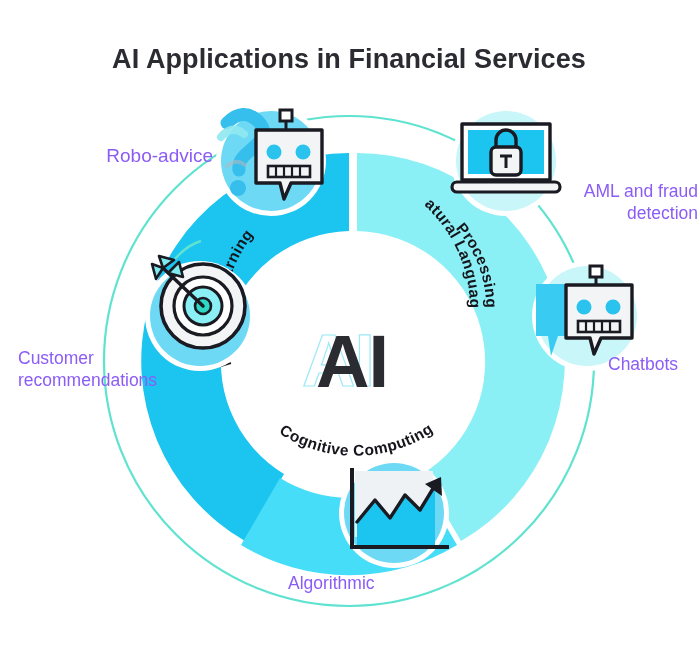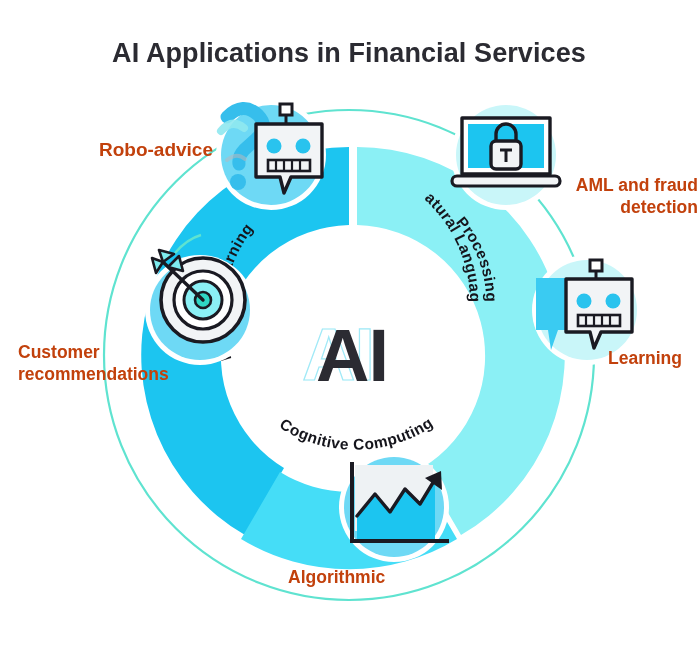--- a/index.html
+++ b/index.html
@@ -12,43 +12,43 @@
     height: 659px;
     position: relative;
     overflow: hidden;
     font-family: "Liberation Sans", sans-serif;
     -webkit-font-smoothing: antialiased;
   }
 
   #infographic {
     position: absolute;
     left: 0;
-    top: 0;
+    top: 6px;
     width: 698px;
     height: 542px;
   }
 
   .title {
     position: absolute;
     left: 0;
     top: 38px;
     width: 698px;
     text-align: center;
     font-size: 27px;
     font-weight: bold;
     color: #2b2b32;
     letter-spacing: 0.1px;
   }
 
   
   .label {
     position: absolute;
-    color: #c2410c;
+    color: #8b5cf6;
     font-size: 17.5px;
-    font-weight: bold;
+    font-weight: normal;
     line-height: 1.28;
   }
   .label.lbl-robo      { left: 38px;  top: 138px; width: 175px; text-align: right; font-size: 19px; }
   .label.lbl-aml       { left: 556px; top: 174px; width: 142px; text-align: right; }
   .label.lbl-customer  { left: 18px;  top: 341px; width: 160px; text-align: left; }
   .label.lbl-chatbots  { left: 608px; top: 347px; width: 90px;  text-align: left; }
   .label.lbl-algo      { left: 288px; top: 566px; width: 230px; }
 
   .wheel-svg {
     position: absolute;
@@ -243,21 +243,21 @@
     </g>
   </svg>
 
   <div class="label lbl-robo">Robo-advice</div>
 
   <div class="label lbl-aml">
     <div>AML and fraud</div>
     <div>detection</div>
   </div>
 
-  <div class="label lbl-chatbots">Learning</div>
+  <div class="label lbl-chatbots">Chatbots</div>
 
   <div class="label lbl-customer">
     <div>Customer</div>
     <div>recommendations</div>
   </div>
 
   <div class="label lbl-algo">
     <div>Algorithmic</div>
   </div>
 

